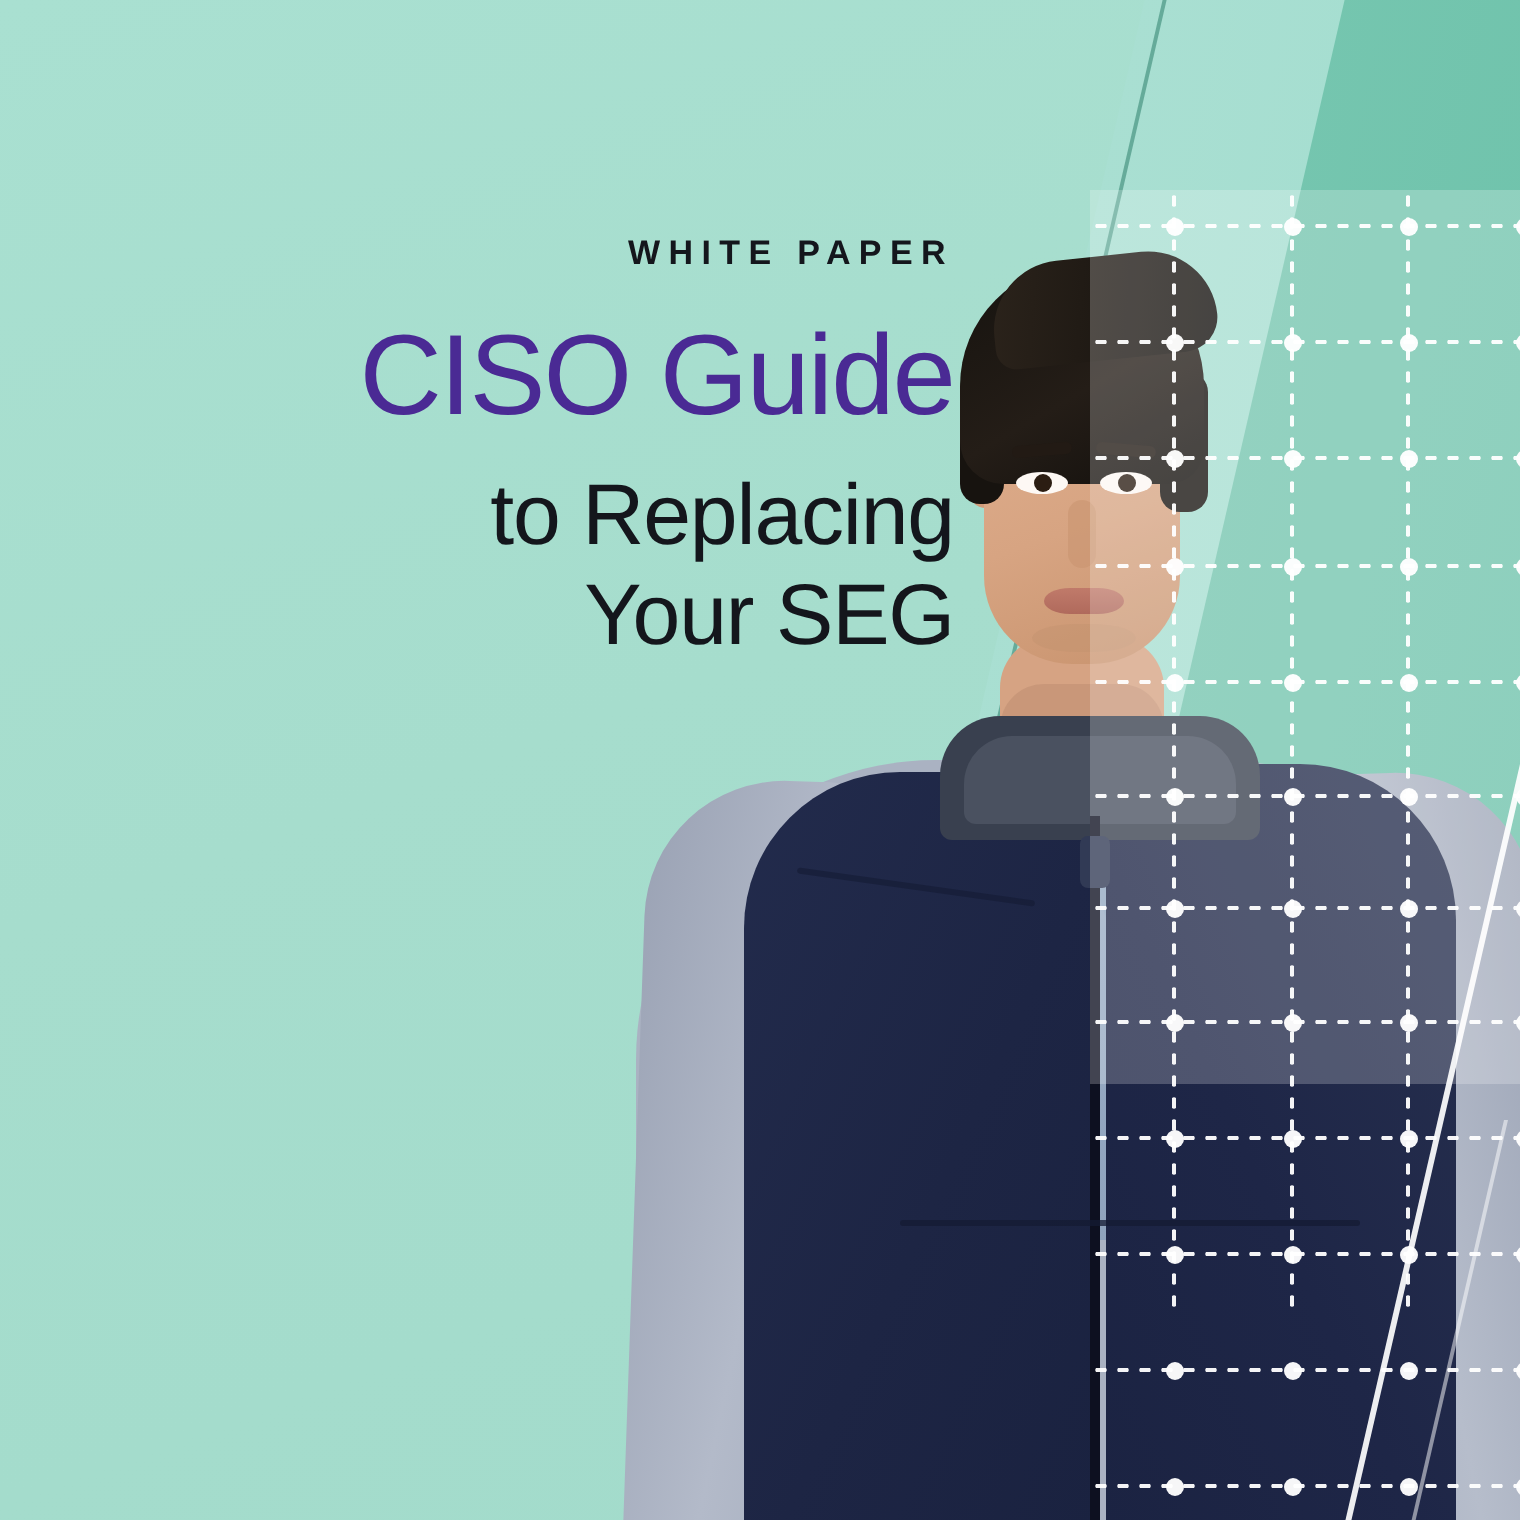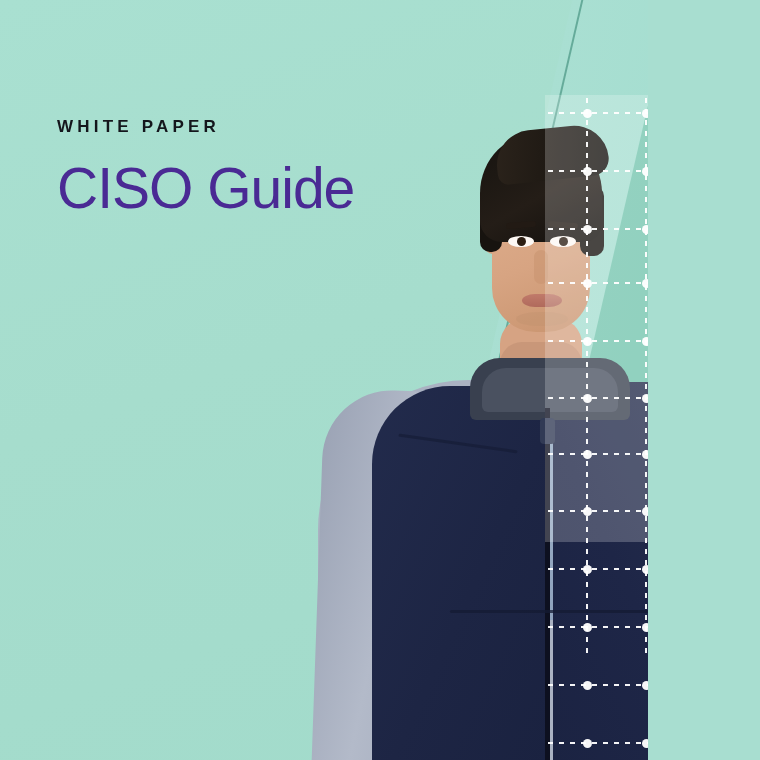--- a/index.html
+++ b/index.html
@@ -1,19 +1,19 @@
 <!DOCTYPE html>
 <html><head>
 <meta charset="utf-8">
 <style>
   html,body{margin:0;padding:0;}
   body{width:760px;height:760px;overflow:hidden;background:#a8ded0;
        font-family:"Liberation Sans","DejaVu Sans",sans-serif;}
-  #stage{position:relative;width:648px;height:760px;overflow:hidden;
-         background:linear-gradient(160deg,#a9e0d1 0%,#a6ddcd 45%,#a2dbcb 100%);}
+  #stage{position:relative;width:760px;height:760px;overflow:hidden;
+         background:linear-gradient(160deg,#a9e0d1 0%,#a6ddcd 45%,#a2dbcb 100%);text-align:right;}
 
   
   .band{position:absolute;top:-120px;height:1020px;width:700px;
         transform-origin:top left;pointer-events:none;}
   .band-light{left:600px;transform:skewX(-13deg);
               background:linear-gradient(90deg,#a9dfd2 0%,#9ddccd 60%,#93d8c6 100%);
               opacity:.95;}
   .band-dark{left:700px;transform:skewX(-13deg);
              background:linear-gradient(90deg,#72c4ad 0%,#63bda4 60%,#5cb89f 100%);
              opacity:.95;}
@@ -235,15 +235,19 @@
       <div class="gdot" style="left: 757.5px; top: 680.5px;"></div>
       <div class="gdot" style="left: 757.5px; top: 738.5px;"></div>
     </div>
 
   <div class="band-white-line"></div>
   <div class="band-white-line2"></div>
 
   <div id="copy">
     <div id="eyebrow">WHITE PAPER</div>
     <div id="title">CISO Guide</div>
+    <div id="subtitle">
+      <div>to Replacing</div>
+      <div>Your SEG</div>
+    </div>
   </div>
 
 </div>
 
 </body></html>

